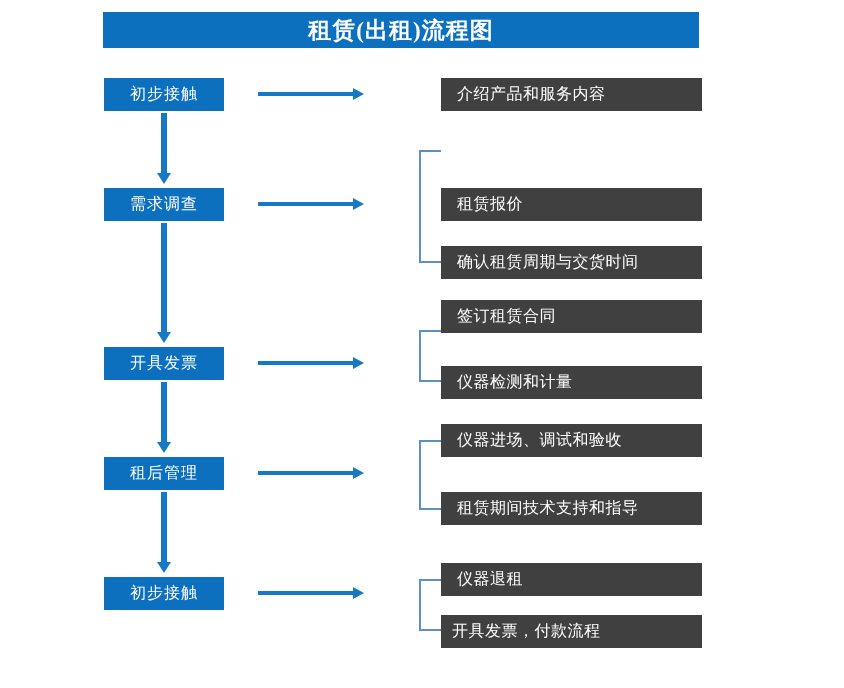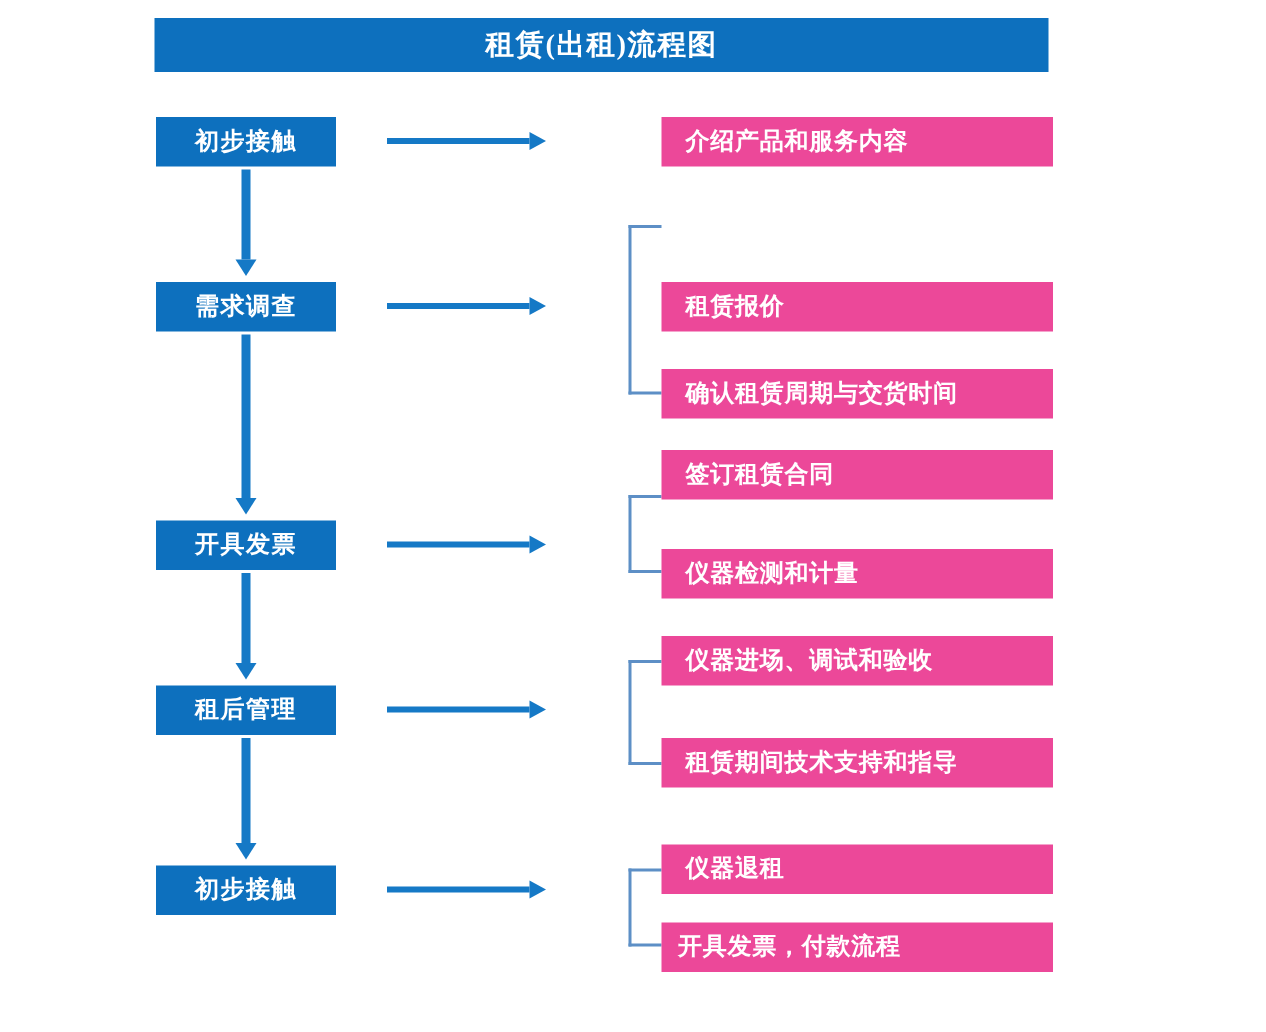--- a/index.html
+++ b/index.html
@@ -24,54 +24,54 @@
     position: absolute;
     left: 103px;
     top: 12px;
     width: 596px;
     height: 36px;
     background: #0D70BE;
     color: #ffffff;
     display: flex;
     align-items: center;
     justify-content: center;
-    font-size: 19px;
+    font-size: 23px;
     font-weight: bold;
     letter-spacing: 1px;
     white-space: nowrap;
   }
 
   
   .stage-box {
     position: absolute;
     width: 120px;
     height: 33px;
     background: #0D70BE;
     color: #ffffff;
     display: flex;
     align-items: center;
     justify-content: center;
     font-size: 16px;
-    font-weight: bold;
+    font-weight: normal;
     letter-spacing: 1px;
     white-space: nowrap;
   }
 
   
   .detail-box {
     position: absolute;
     left: 441px;
     width: 261px;
     height: 33px;
-    background: #ec4899;
+    background: #404040;
     color: #ffffff;
     display: flex;
     align-items: center;
     font-size: 16px;
-    font-weight: bold;
+    font-weight: normal;
     letter-spacing: 0.5px;
     padding-left: 16px;
     box-sizing: border-box;
     white-space: nowrap;
   }
 
   
   .h-arrow {
     position: absolute;
     height: 12px;

